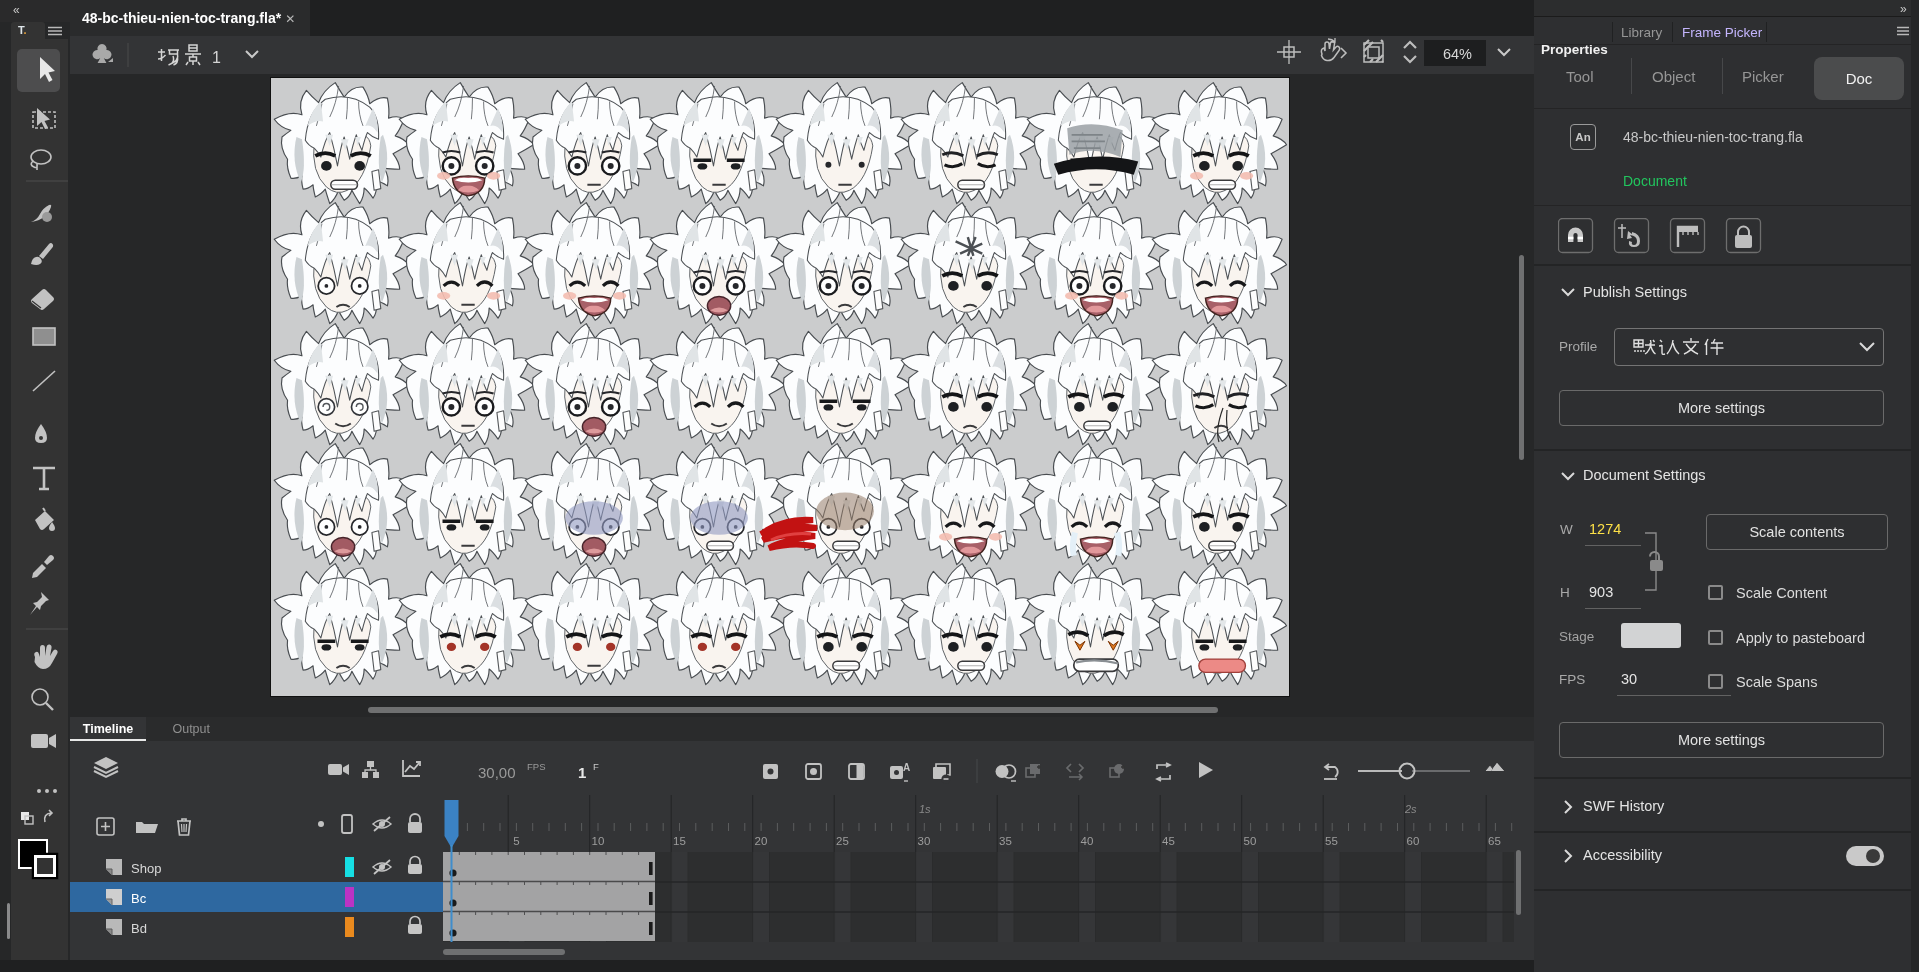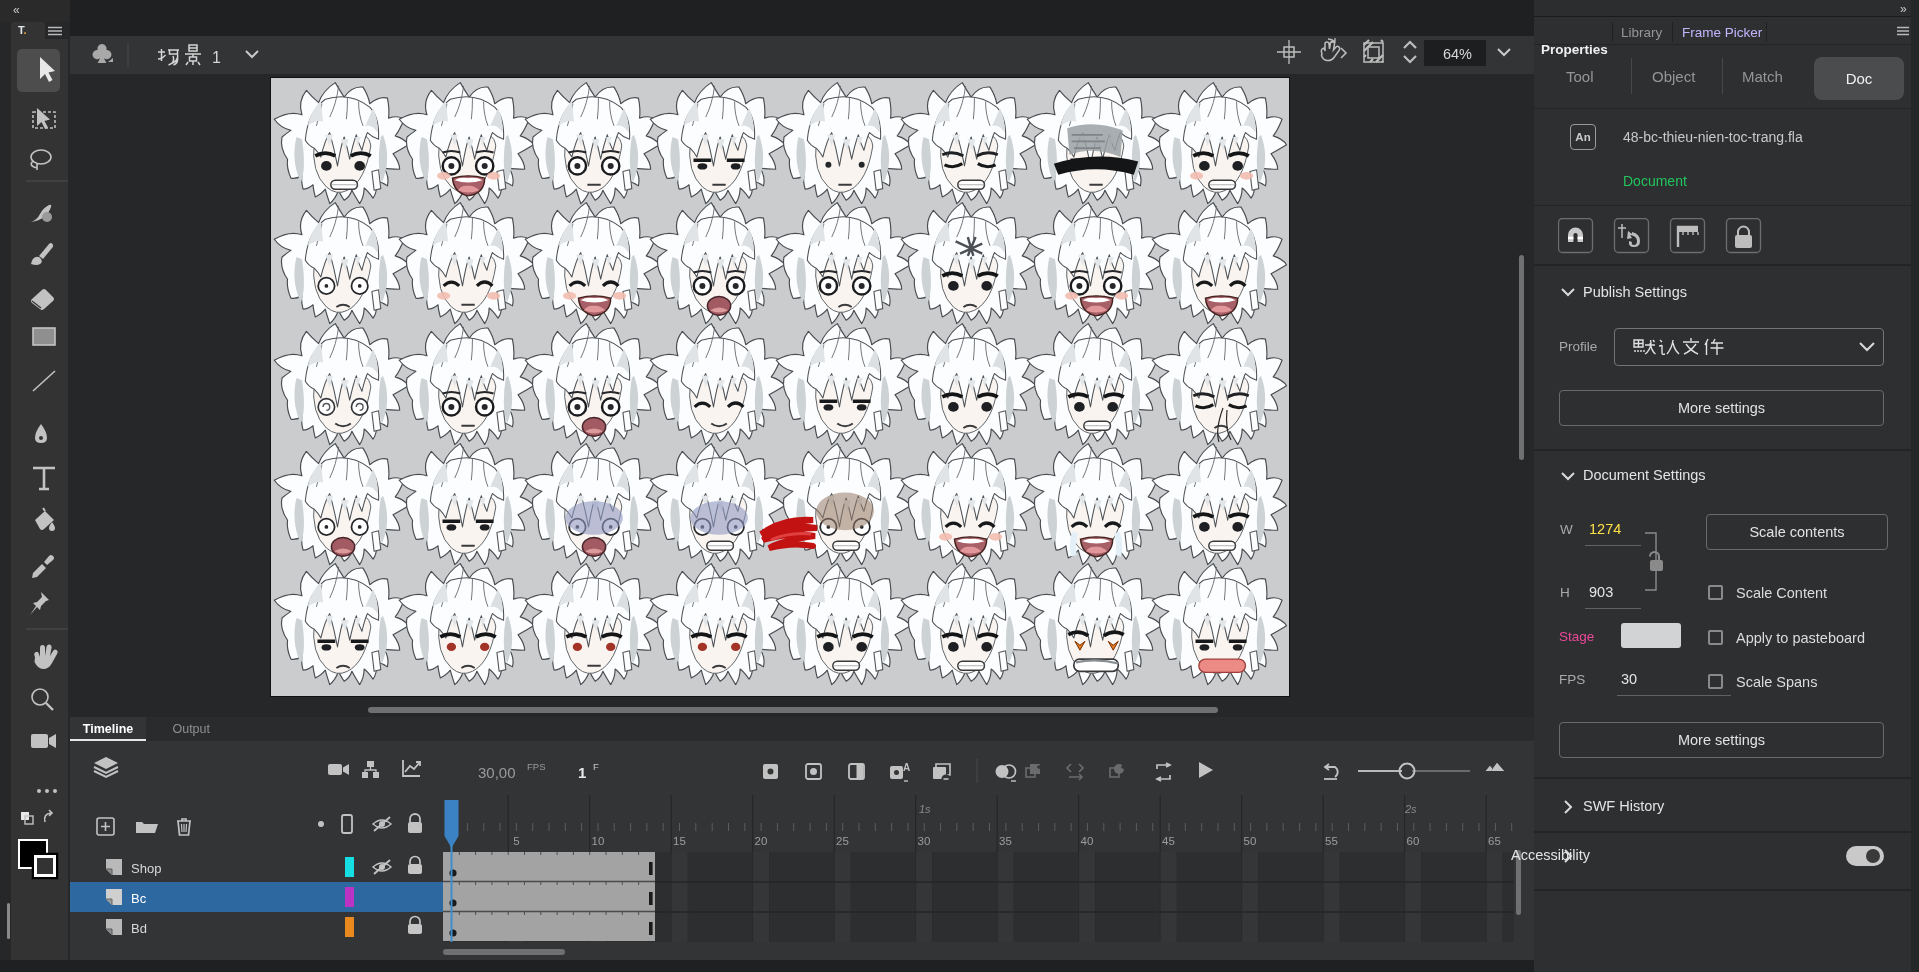--- a/index.html
+++ b/index.html
@@ -144,20 +144,21 @@
 
  <g transform="translate(0,834)">
         <rect x="8" y="6" width="28" height="28" fill="#000" stroke="#fff" stroke-width="2"></rect>
         <rect x="22" y="20" width="24" height="24" fill="#333" stroke="#000" stroke-width="2.5"></rect>
         <rect x="24.5" y="22.5" width="19" height="19" fill="none" stroke="#fff" stroke-width="3"></rect>
       </g>
 </svg>
 <div class="abs sbar" style="left:7px;top:903px;width:3px;height:36px;background:#8a8a8b"></div>
 
 <div class="abs" id="tabbar"></div>
+<div class="abs" id="doctab">48-bc-thieu-nien-toc-trang.fla*<span class="x">✕</span></div>
 
 <div class="abs" id="editbar"></div>
 <svg class="abs" style="left:88px;top:40px" width="180" height="30">
  <path d="M14 4 a4.6 4.6 0 0 1 4.4 6 a4.6 4.6 0 1 1 -2.6 8 l2.6 5 h-8.8 l2.6 -5 a4.6 4.6 0 1 1 -2.6 -8 a4.6 4.6 0 0 1 4.4 -6z" fill="#a9a9a9"></path>
  <path d="M20 22 l5 0 l0 -4z" fill="#a9a9a9"></path>
  <path d="M40 3 v24" stroke="#4a4a4b" stroke-width="1"></path>
  <path d="M158 11 l6 6 l6 -6" stroke="#c9c9c9" stroke-width="2" fill="none"></path>
 </svg>
 <svg class="abs" style="left:157px;top:43px" width="100" height="24" fill="none" stroke="#d4d4d4" stroke-width="1.5">
  <g>
@@ -775,21 +776,21 @@
 <svg class="abs" style="left:1896px;top:26px" width="14" height="10">
       <g stroke="#b9b9b9" stroke-width="1.5">
         <path d="M1 1.5h12M1 5h12M1 8.5h12"></path>
       </g>
     </svg>
 <div class="sep" style="top:44px"></div>
 <div class="abs" style="left:1566px;top:68px;font-size:15px;color:#969696">Tool</div>
 <div class="abs" style="left:1631px;top:58px;width:1px;height:36px;background:#47484a"></div>
 <div class="abs" style="left:1652px;top:68px;font-size:15px;color:#969696">Object</div>
 <div class="abs" style="left:1722px;top:58px;width:1px;height:36px;background:#47484a"></div>
-<div class="abs" style="left:1742px;top:68px;font-size:15px;color:#969696">Match</div>
+<div class="abs" style="left:1742px;top:68px;font-size:15px;color:#969696">Picker</div>
 <div class="abs" style="left:1814px;top:57px;width:90px;height:43px;background:#4b4c4d;border-radius:8px;color:#f2f2f2;font-size:15px;text-align:center;line-height:43px">Doc</div>
 <div class="sep" style="top:108px"></div>
 <div class="abs" style="left:1570px;top:124px;width:26px;height:26px;border:1.5px solid #9a9a9a;border-radius:4px;color:#c9c9c9;font-size:11.5px;font-weight:bold;text-align:center;line-height:24px">An</div>
 <div class="abs" style="left:1623px;top:129px;font-size:14px;color:#c9c9c9">48-bc-thieu-nien-toc-trang.fla</div>
 <div class="abs" style="left:1623px;top:173px;font-size:14px;color:#22c55e">Document</div>
 <div class="sep" style="top:205px"></div>
 <svg class="abs" style="left:1558px;top:218px" width="220" height="36" fill="none" stroke="#bdbdbd" stroke-width="1.6">
  <g stroke="#6e6e6e" stroke-width="1.3" fill="none">
         <rect x="0.5" y="0.5" width="34" height="34" rx="4"></rect>
         <rect x="56.5" y="0.5" width="34" height="34" rx="4"></rect>
@@ -853,36 +854,36 @@
 <svg class="abs" style="left:1643px;top:527px" width="28" height="84" fill="none" stroke="#8a8a8a" stroke-width="1.4">
  <path d="M2 6 h11 V63 h-11"></path>
  <g transform="translate(5,24)">
         <path d="M11 9 v-3.5 a4.5 4.5 0 0 0 -9 0" stroke-width="2"></path>
         <rect x="2" y="9" width="13" height="11" rx="2" fill="#8a8a8a" stroke="none"></rect>
       </g>
 </svg>
 <div class="abs btn" style="left:1706px;top:514px;width:182px;height:36px;font-size:14.5px;line-height:34px">Scale contents</div>
 <div class="chk" style="left:1708px;top:585px"></div>
 <div class="abs" style="left:1736px;top:585px;font-size:14.5px;color:#dcdcdc">Scale Content</div>
-<div class="abs" style="left:1559px;top:629px;font-size:13.5px;color:#ec4899">Stage</div>
+<div class="abs" style="left:1559px;top:629px;font-size:13.5px;color:#a3a3a3">Stage</div>
 <div class="abs" style="left:1621px;top:623px;width:60px;height:25px;background:#d2d3d4;border-radius:3px"></div>
 <div class="chk" style="left:1708px;top:630px"></div>
 <div class="abs" style="left:1736px;top:630px;font-size:14.5px;color:#dcdcdc">Apply to pasteboard</div>
 <div class="abs" style="left:1559px;top:672px;font-size:13.5px;color:#a9a9a9">FPS</div>
 <div class="abs" style="left:1621px;top:671px;font-size:14.5px;color:#e5e5e5">30</div>
 <div class="abs" style="left:1617px;top:695px;width:114px;height:1px;background:#626262"></div>
 <div class="chk" style="left:1708px;top:674px"></div>
 <div class="abs" style="left:1736px;top:674px;font-size:14.5px;color:#dcdcdc">Scale Spans</div>
 <div class="abs btn" style="left:1559px;top:722px;width:325px;height:36px;font-size:14.5px;line-height:34px">More settings</div>
 <div class="sep" style="top:777px;height:2px;background:#232425"></div>
 <svg class="abs" style="left:1562px;top:799px" width="12px" height="16" fill="none" stroke="#d9d9d9" stroke-width="2">
       <path d="M3 2 l6 6 l-6 6"></path>
     </svg>
 <div class="abs hdr" style="left:1583px;top:798px">SWF History</div>
 <div class="sep" style="top:831px;height:2px;background:#232425"></div>
 <svg class="abs" style="left:1562px;top:848px" width="12px" height="16" fill="none" stroke="#d9d9d9" stroke-width="2">
       <path d="M3 2 l6 6 l-6 6"></path>
     </svg>
-<div class="abs hdr" style="left:1511px;top:847px">Accessibility</div>
+<div class="abs hdr" style="left:1583px;top:847px">Accessibility</div>
 <div class="abs" style="left:1846px;top:846px;width:38px;height:20px;background:#c9c9c9;border-radius:10px"></div>
 <div class="abs" style="left:1866px;top:849px;width:14px;height:14px;background:#3a3a3a;border-radius:50%"></div>
 <div class="sep" style="top:889px;height:2px;background:#232425"></div>
 <div class="abs" style="left:1911px;top:0;width:8px;height:972px;background:#252627"></div>
 </div>
 </body></html>

